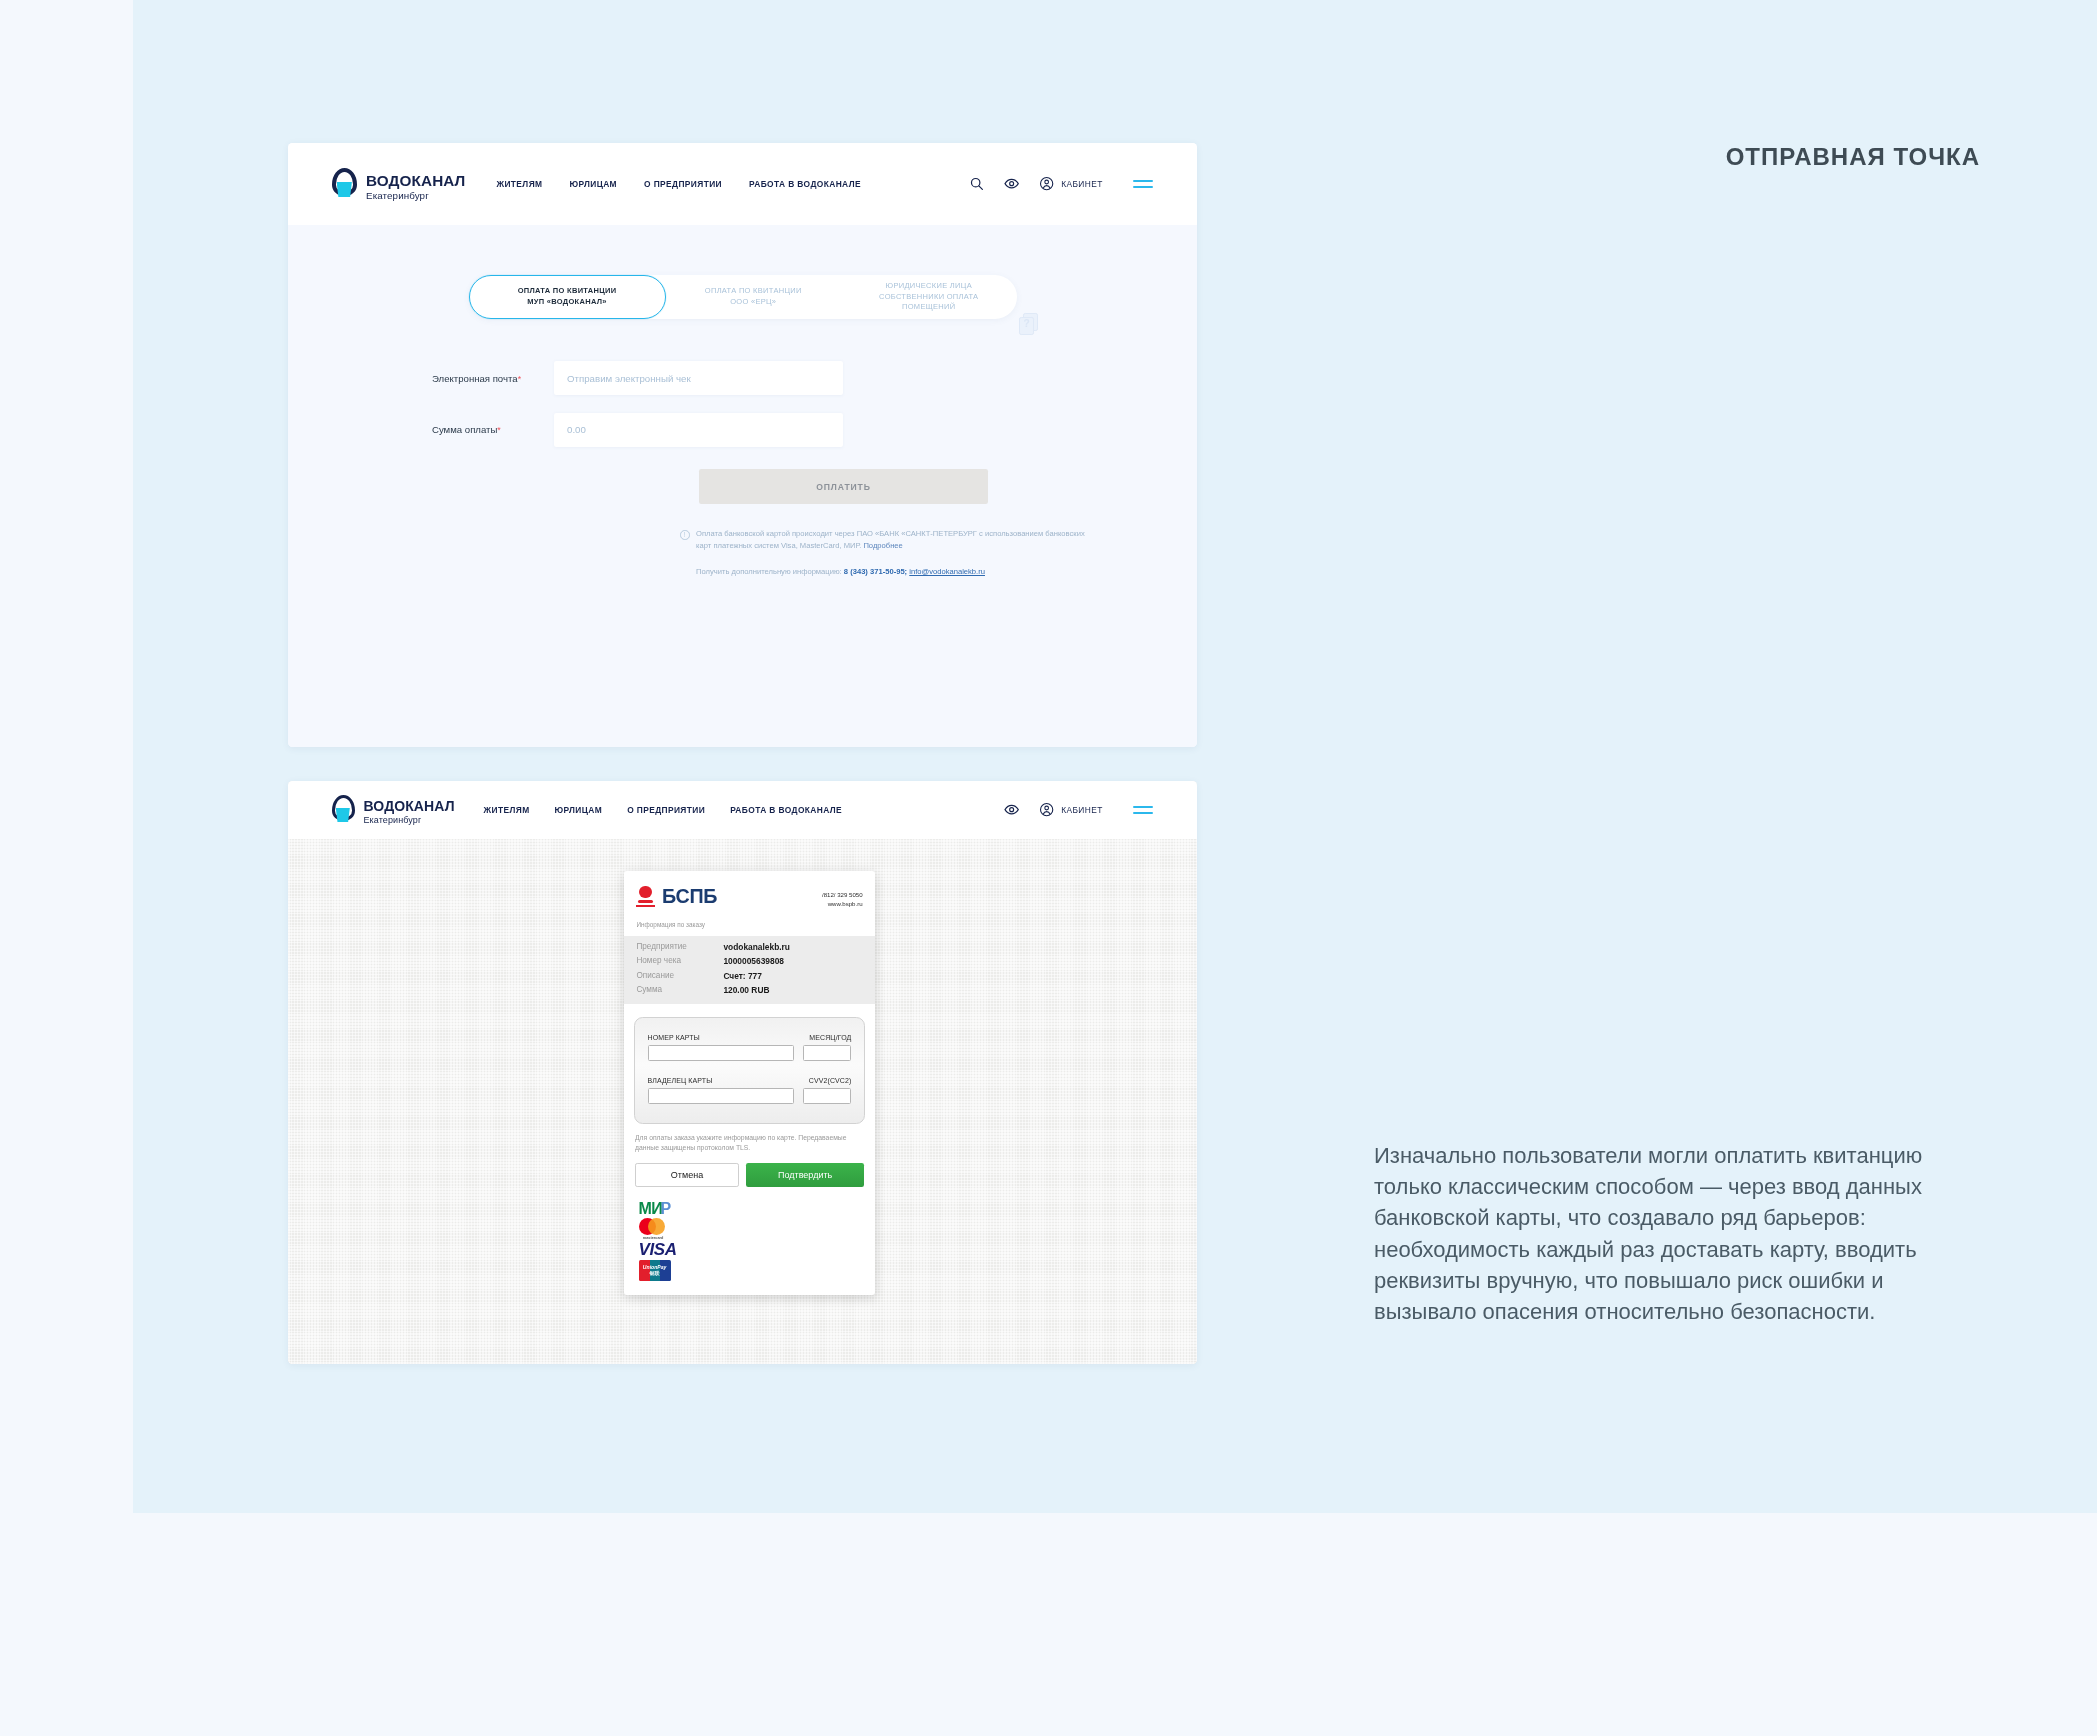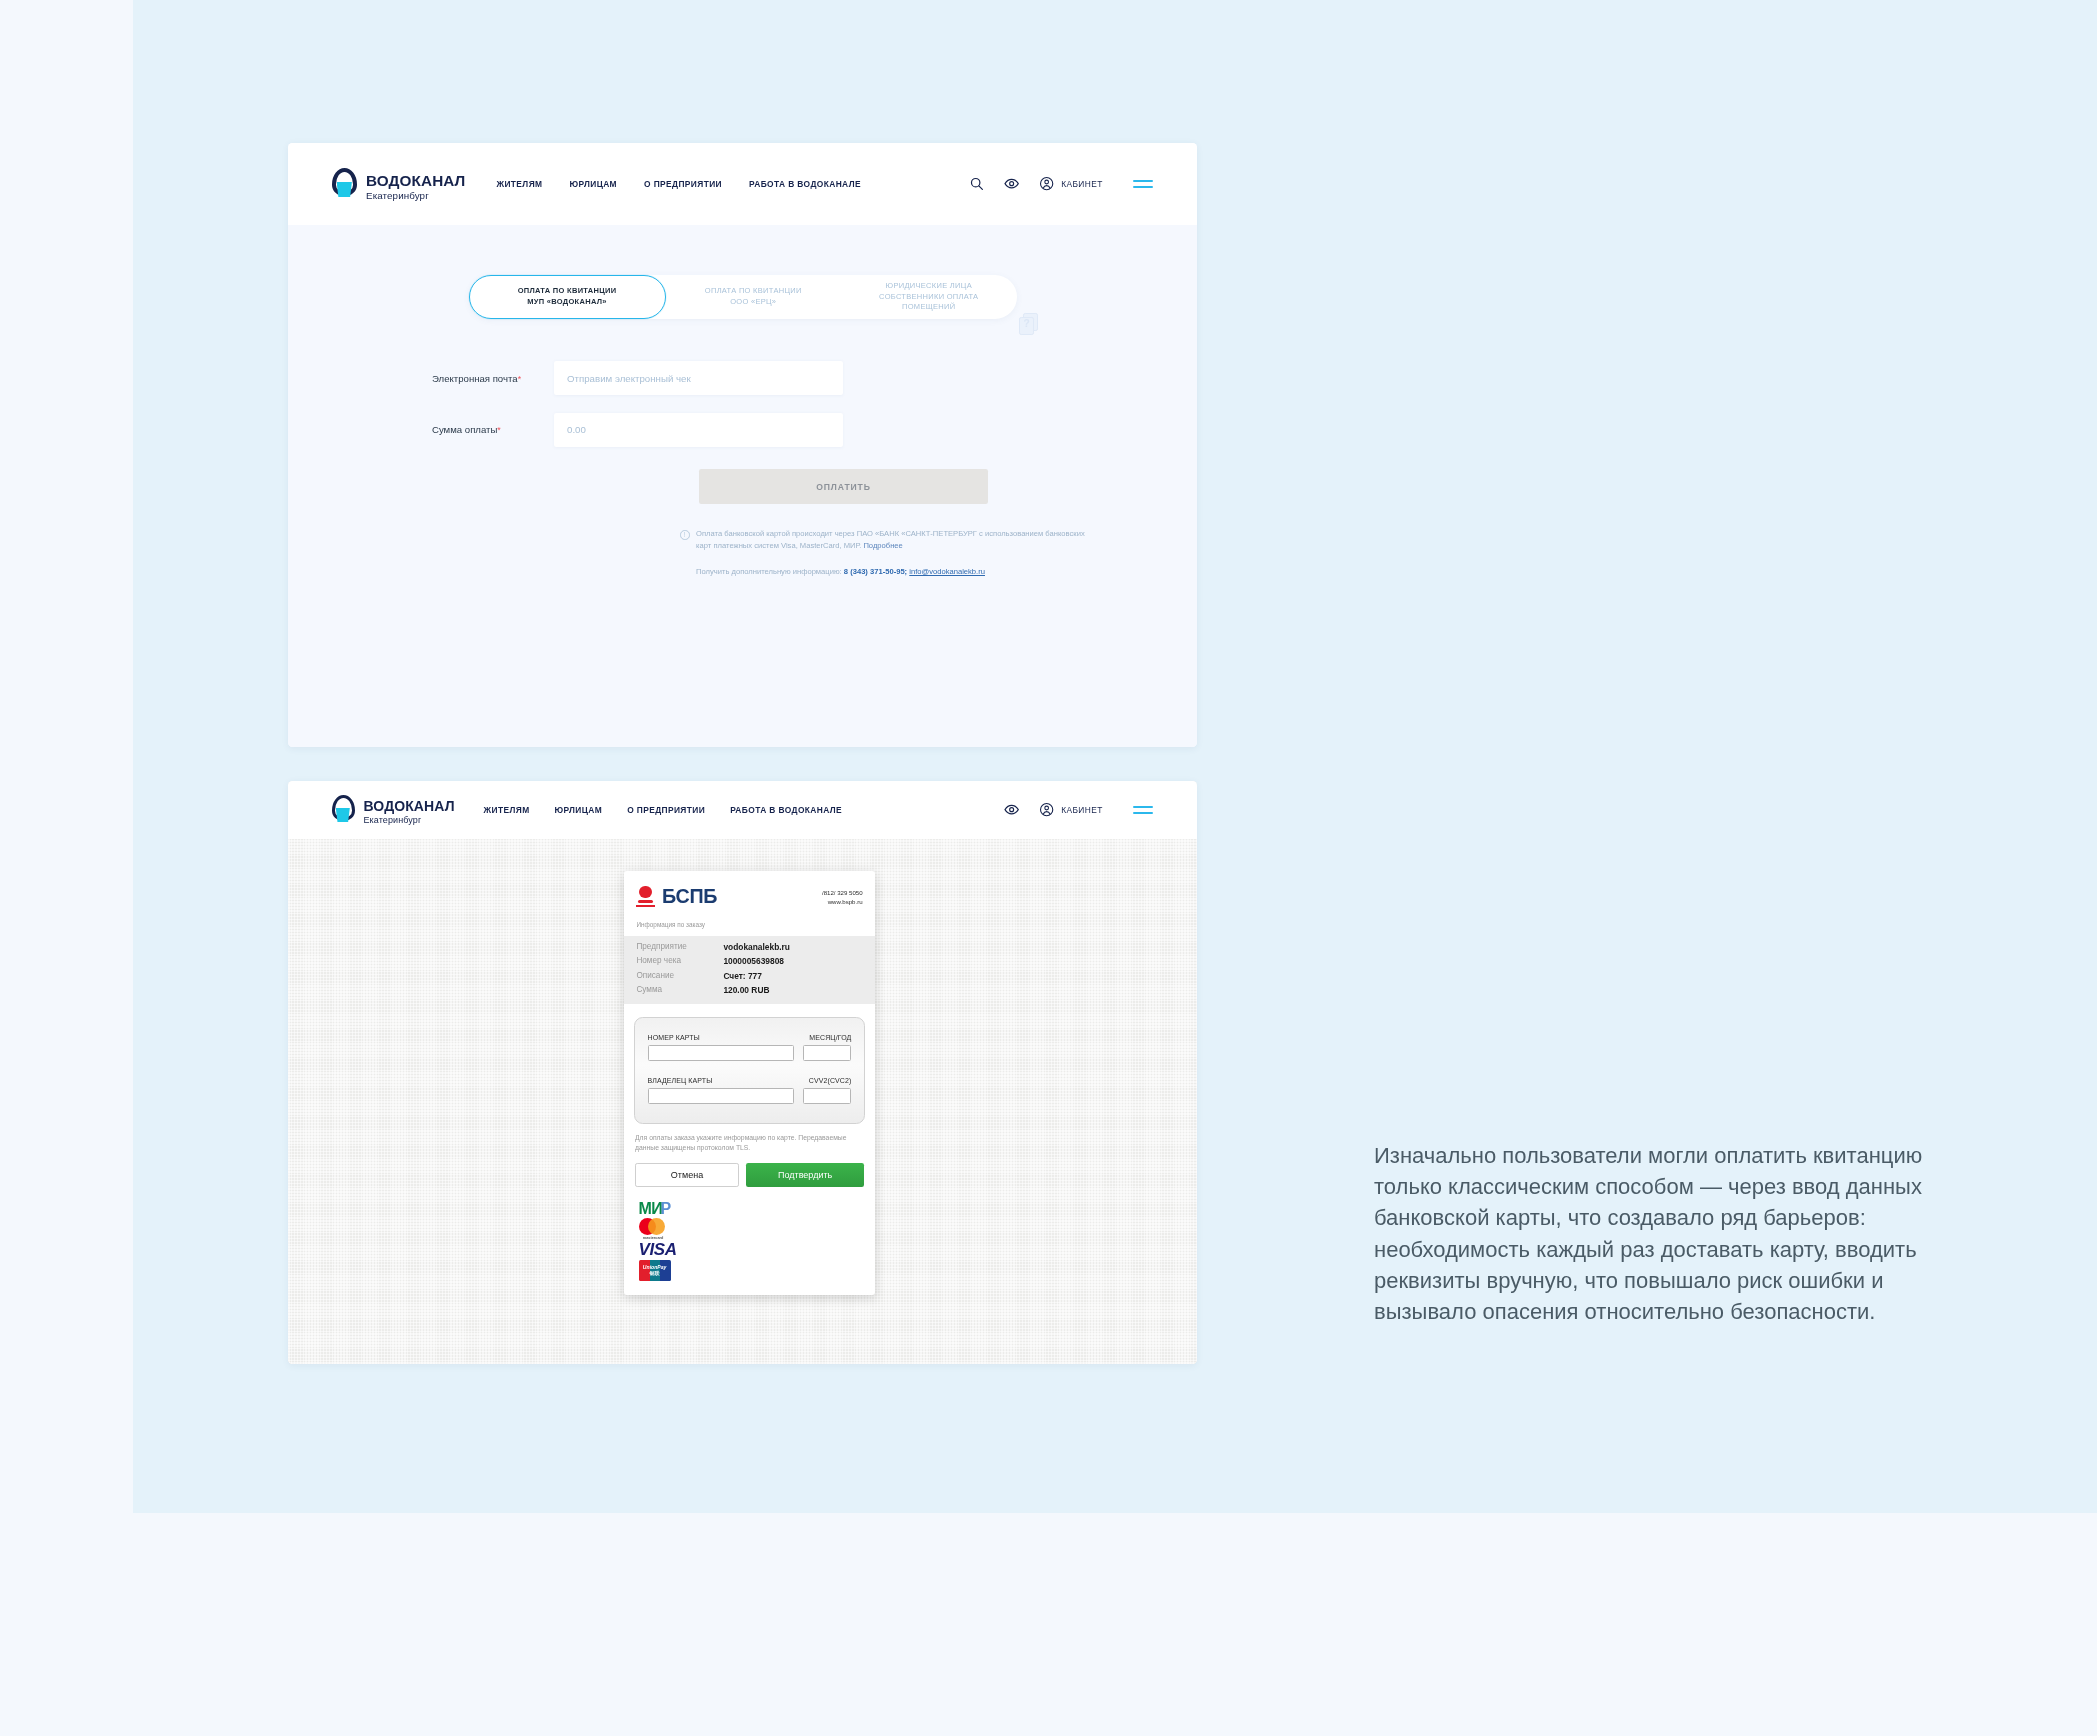--- a/index.html
+++ b/index.html
@@ -292,21 +292,21 @@
     left: 336px; top: 32px;
     width: 251px;
     background: #ffffff;
     border-radius: 2.9px;
     box-shadow: 0 2.2px 10.2px rgba(0,0,0,.16);
     overflow: hidden;
   }
 
   .bank-head {
     padding: 14px 12.4px 8.7px;
-    display: flex; align-items: flex-start; justify-content: space-between;
+    display: flex; align-items: flex-end; justify-content: space-between;
   }
   .bspb-logo { display: flex; align-items: center; gap: 6.6px; }
   .bspb-mark { width: 19px; height: 22px; position: relative; }
   .bspb-mark .dot {
     position: absolute; left: 2.9px; top: 0;
     width: 12.4px; height: 12.4px; border-radius: 50%; background: #e21f2c;
   }
   .bspb-mark .bar1 {
     position: absolute; left: 1.5px; top: 14px;
     width: 15.3px; height: 3.6px; background: #e21f2c; border-radius: 2.2px;
@@ -428,20 +428,21 @@
     line-height: 1.42;
     color: #4a5b66;
   }
 </style>
 </head>
 <body>
 
 <div class="canvas">
   <div class="page-bg"></div>
 
+  <div class="slide-title">ОТПРАВНАЯ ТОЧКА</div>
 
   <div class="shot1">
 
     <div class="site-header">
       <div class="logo-block">
         <div class="logo-mark">
           <div class="logo-drop"></div>
           <div class="logo-cup"></div>
         </div>
         <div class="logo-words">

